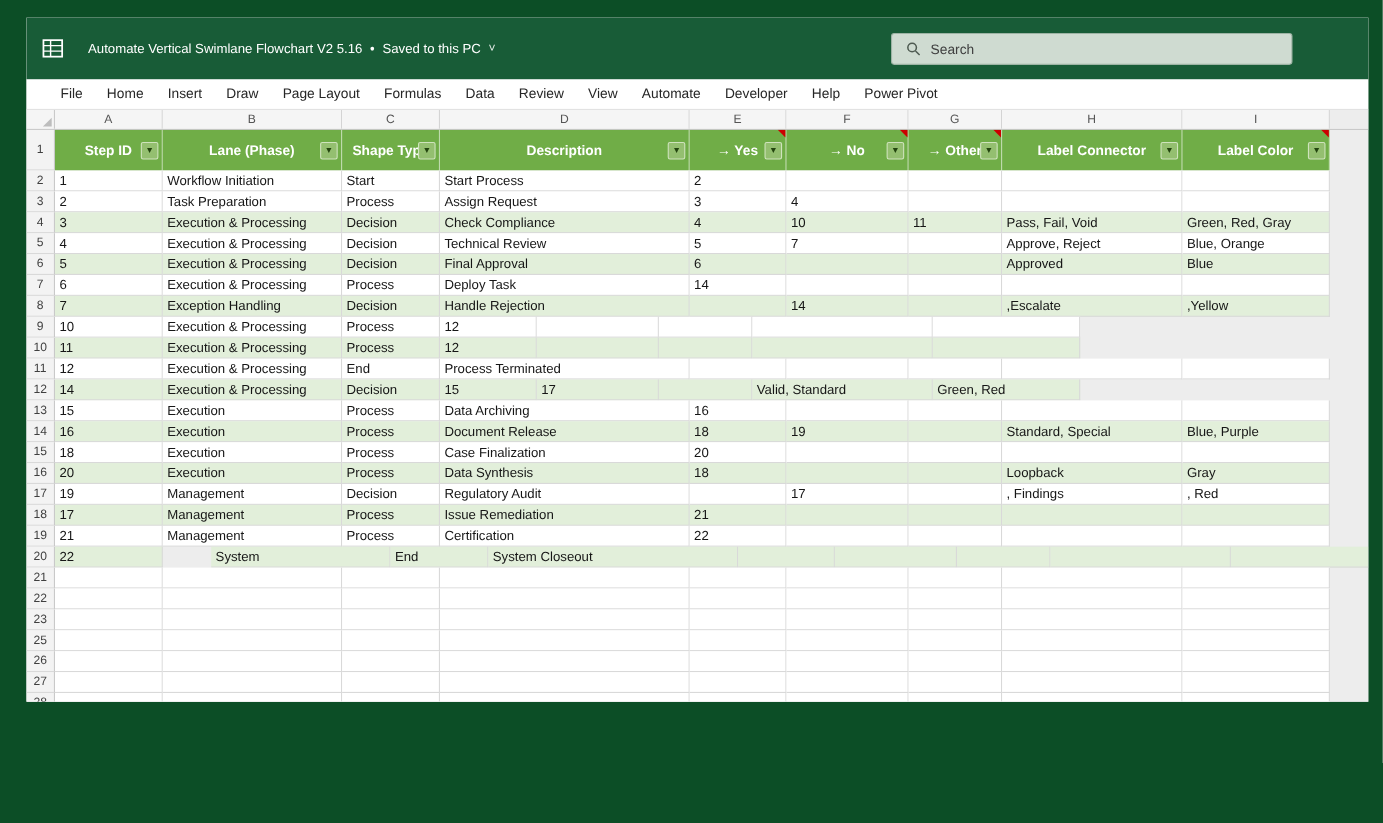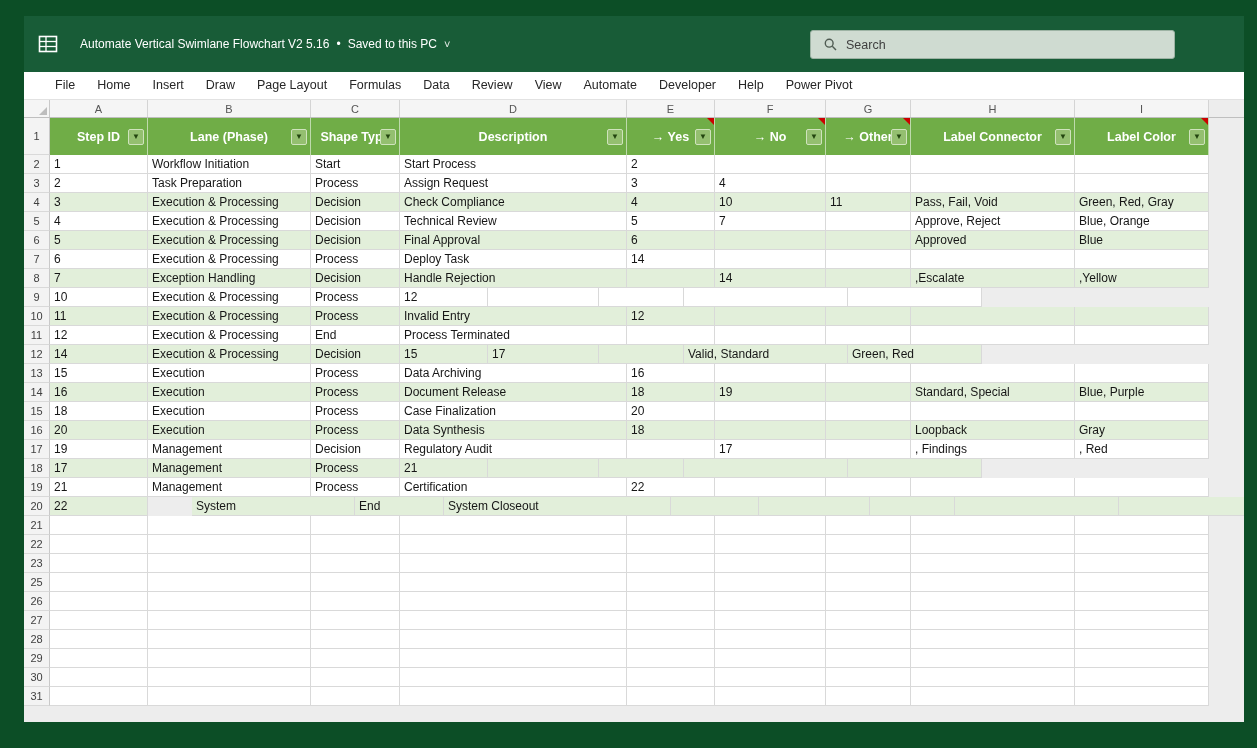--- a/index.html
+++ b/index.html
@@ -13,21 +13,21 @@
     --gutter-bg:#f3f3f3;
   }
   *{box-sizing:border-box;margin:0;padding:0;}
   html,body{width:1257px;height:748px;overflow:hidden;}
   body{
     background:var(--frame);
     font-family:"Liberation Sans", sans-serif;
     position:relative;
   }
   .window{
-    position:absolute;left:24px;top:16px;width:1220px;height:706px;
+    position:absolute;left:24px;top:16px;width:1220px;height:622px;
     background:#ededed;display:flex;flex-direction:column;overflow:hidden;
   }
   
   .titlebar{
     height:56px;flex:none;background:var(--titlebar);
     display:flex;align-items:center;position:relative;
   }
   .app-icon{margin-left:14px;width:20px;height:20px;flex:none;}
   .title{
     color:#fff;font-size:12px;margin-left:22px;display:flex;align-items:center;gap:7px;
@@ -291,21 +291,20 @@
           <div class="cell" style="width: 111px;"></div>
           <div class="cell" style="width: 85px;"></div>
           <div class="cell" style="width: 164px;"></div>
           <div class="cell" style="width: 134px;"></div>
         </div>
         <div class="row banded">
           <div class="rowhead">10</div>
           <div class="cell" style="width: 98px;">11</div>
           <div class="cell" style="width: 163px;">Execution &amp; Processing</div>
           <div class="cell" style="width: 89px;">Process</div>
-          <div class="cell" style="width: 227px;">Invalid Entry</div>
           <div class="cell" style="width: 88px;">12</div>
           <div class="cell" style="width: 111px;"></div>
           <div class="cell" style="width: 85px;"></div>
           <div class="cell" style="width: 164px;"></div>
           <div class="cell" style="width: 134px;"></div>
         </div>
         <div class="row">
           <div class="rowhead">11</div>
           <div class="cell" style="width: 98px;">12</div>
           <div class="cell" style="width: 163px;">Execution &amp; Processing</div>
@@ -386,20 +385,21 @@
           <div class="cell" style="width: 111px;">17</div>
           <div class="cell" style="width: 85px;"></div>
           <div class="cell" style="width: 164px;">, Findings</div>
           <div class="cell" style="width: 134px;">, Red</div>
         </div>
         <div class="row banded">
           <div class="rowhead">18</div>
           <div class="cell" style="width: 98px;">17</div>
           <div class="cell" style="width: 163px;">Management</div>
           <div class="cell" style="width: 89px;">Process</div>
+          <div class="cell" style="width: 227px;">Issue Remediation</div>
           <div class="cell" style="width: 88px;">21</div>
           <div class="cell" style="width: 111px;"></div>
           <div class="cell" style="width: 85px;"></div>
           <div class="cell" style="width: 164px;"></div>
           <div class="cell" style="width: 134px;"></div>
         </div>
         <div class="row">
           <div class="rowhead">19</div>
           <div class="cell" style="width: 98px;">21</div>
           <div class="cell" style="width: 163px;">Management</div>

